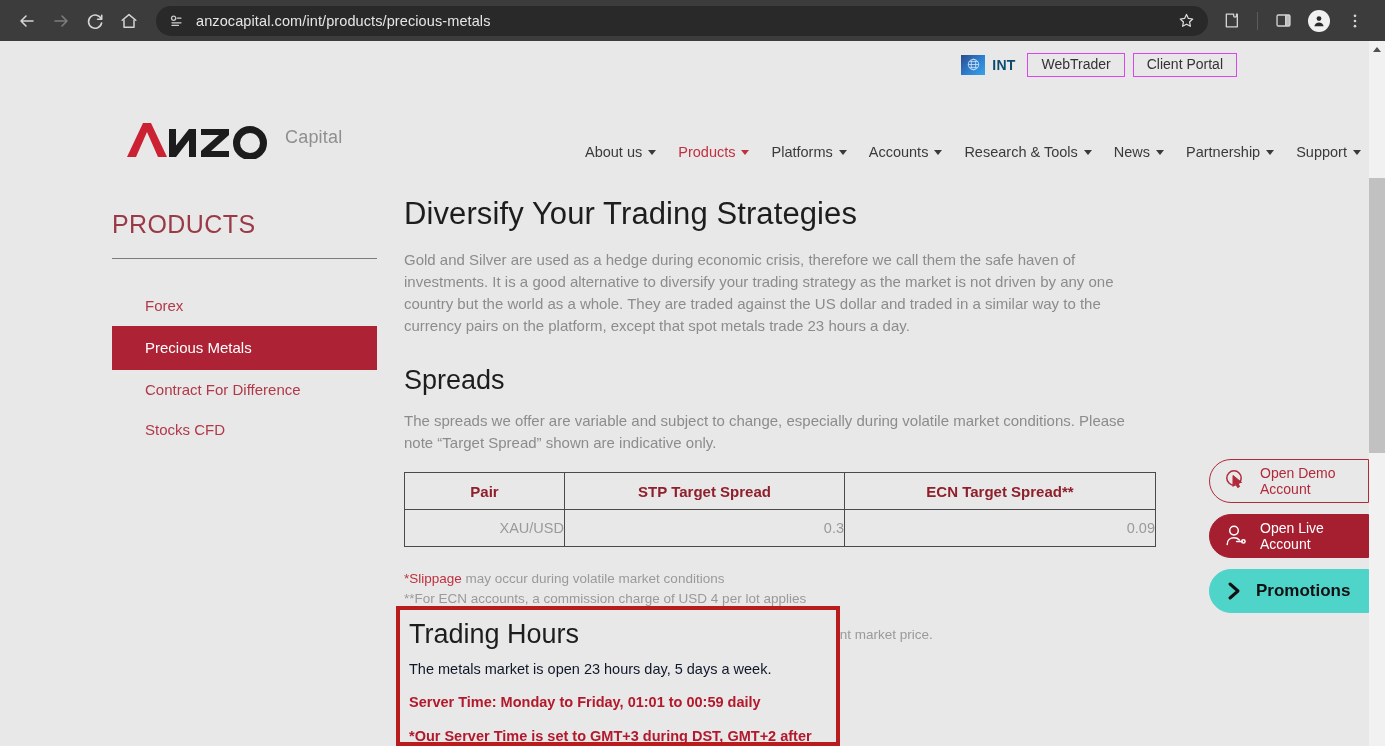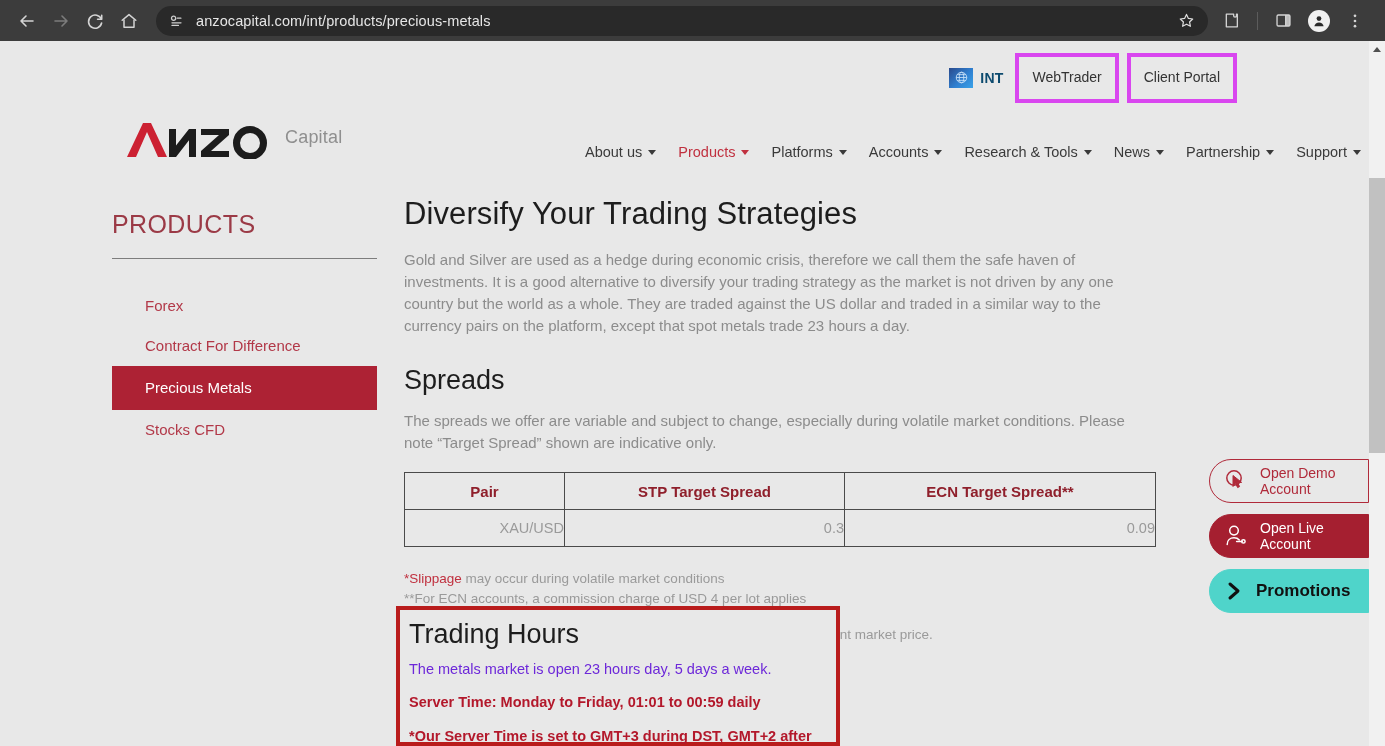--- a/index.html
+++ b/index.html
@@ -132,26 +132,26 @@
     margin-right: 7px;
   }
   .int-label {
     font-size: 14px;
     font-weight: bold;
     color: #0c4a6e;
     margin-right: 12px;
     letter-spacing: 0.2px;
   }
   .util-btn {
-    border: 4px solid #d946ef;
+    border: 1px solid #d946ef;
     background: transparent;
     color: #333;
     font-family: "Liberation Sans", sans-serif;
     font-size: 14px;
-    padding: 12px 13px;
+    padding: 2px 13px;
     line-height: 1.25;
     cursor: pointer;
     white-space: nowrap;
   }
   .util-btn + .util-btn { margin-left: 8px; }
 
   
   .site-header {
     position: absolute;
     top: 78px; left: 0;
@@ -315,21 +315,21 @@
   }
   .hours-title {
     font-size: 27px;
     font-weight: normal;
     color: #1d1d1d;
     line-height: 1.15;
     margin-bottom: 9px;
   }
   .hours-sub {
     font-size: 14.5px;
-    color: #6d28d9;
+    color: #0f172a;
     line-height: 20px;
     margin-bottom: 13px;
   }
   .hours-red {
     font-size: 14.5px;
     color: #b3182b;
     font-weight: bold;
     line-height: 20px;
     margin-bottom: 14px;
   }
@@ -519,22 +519,22 @@
         <span>Support</span>
         <span class="caret"></span>
       </div>
     </nav>
   </div>
 
   <aside class="sidebar">
     <div class="sidebar-title">PRODUCTS</div>
     <div class="sidebar-rule"></div>
     <a class="sb-item">Forex</a>
+    <a class="sb-item active">Precious Metals</a>
     <a class="sb-item">Contract For Difference</a>
-    <a class="sb-item active">Precious Metals</a>
     <a class="sb-item">Stocks CFD</a>
   </aside>
 
   <main class="content">
     <h1 class="page-title">Diversify Your Trading Strategies</h1>
     <p class="body-text">Gold and Silver are used as a hedge during economic crisis, therefore we call them the safe haven of investments. It is a good alternative to diversify your trading strategy as the market is not driven by any one country but the world as a whole. They are traded against the US dollar and traded in a similar way to the currency pairs on the platform, except that spot metals trade 23 hours a day.</p>
 
     <h2 class="section-title">Spreads</h2>
     <p class="body-text">The spreads we offer are variable and subject to change, especially during volatile market conditions. Please note “Target Spread” shown are indicative only.</p>
 

